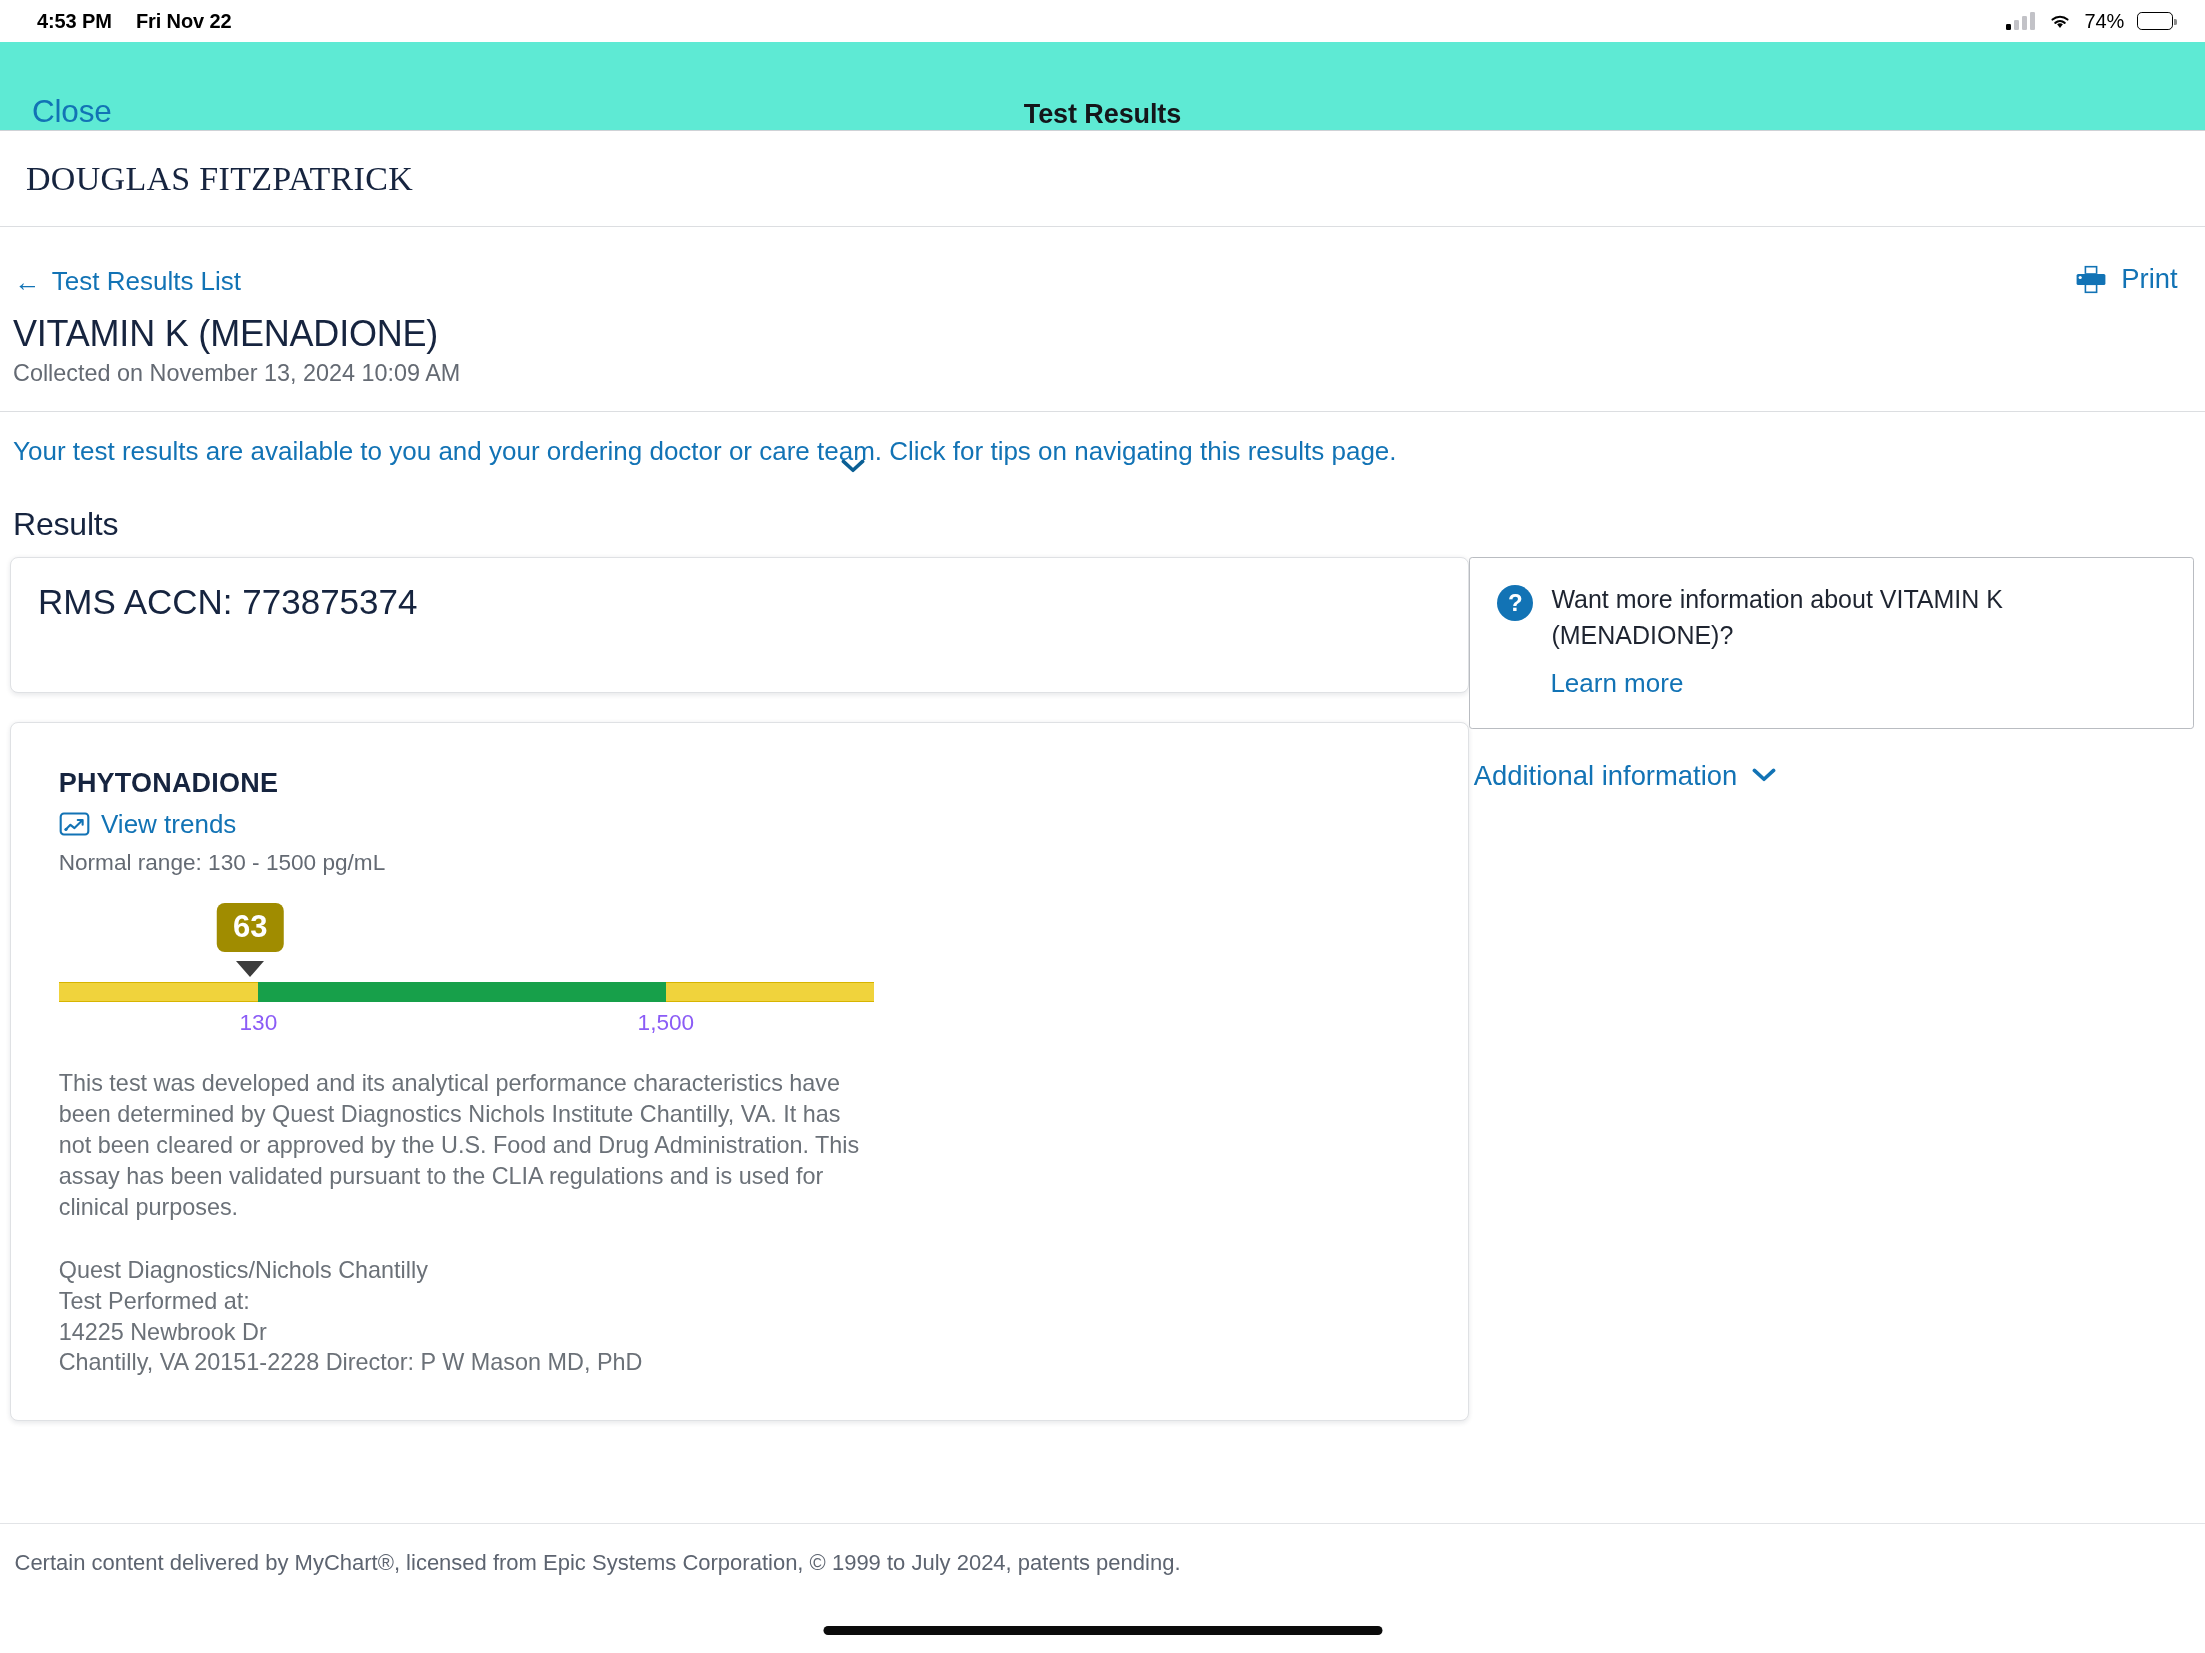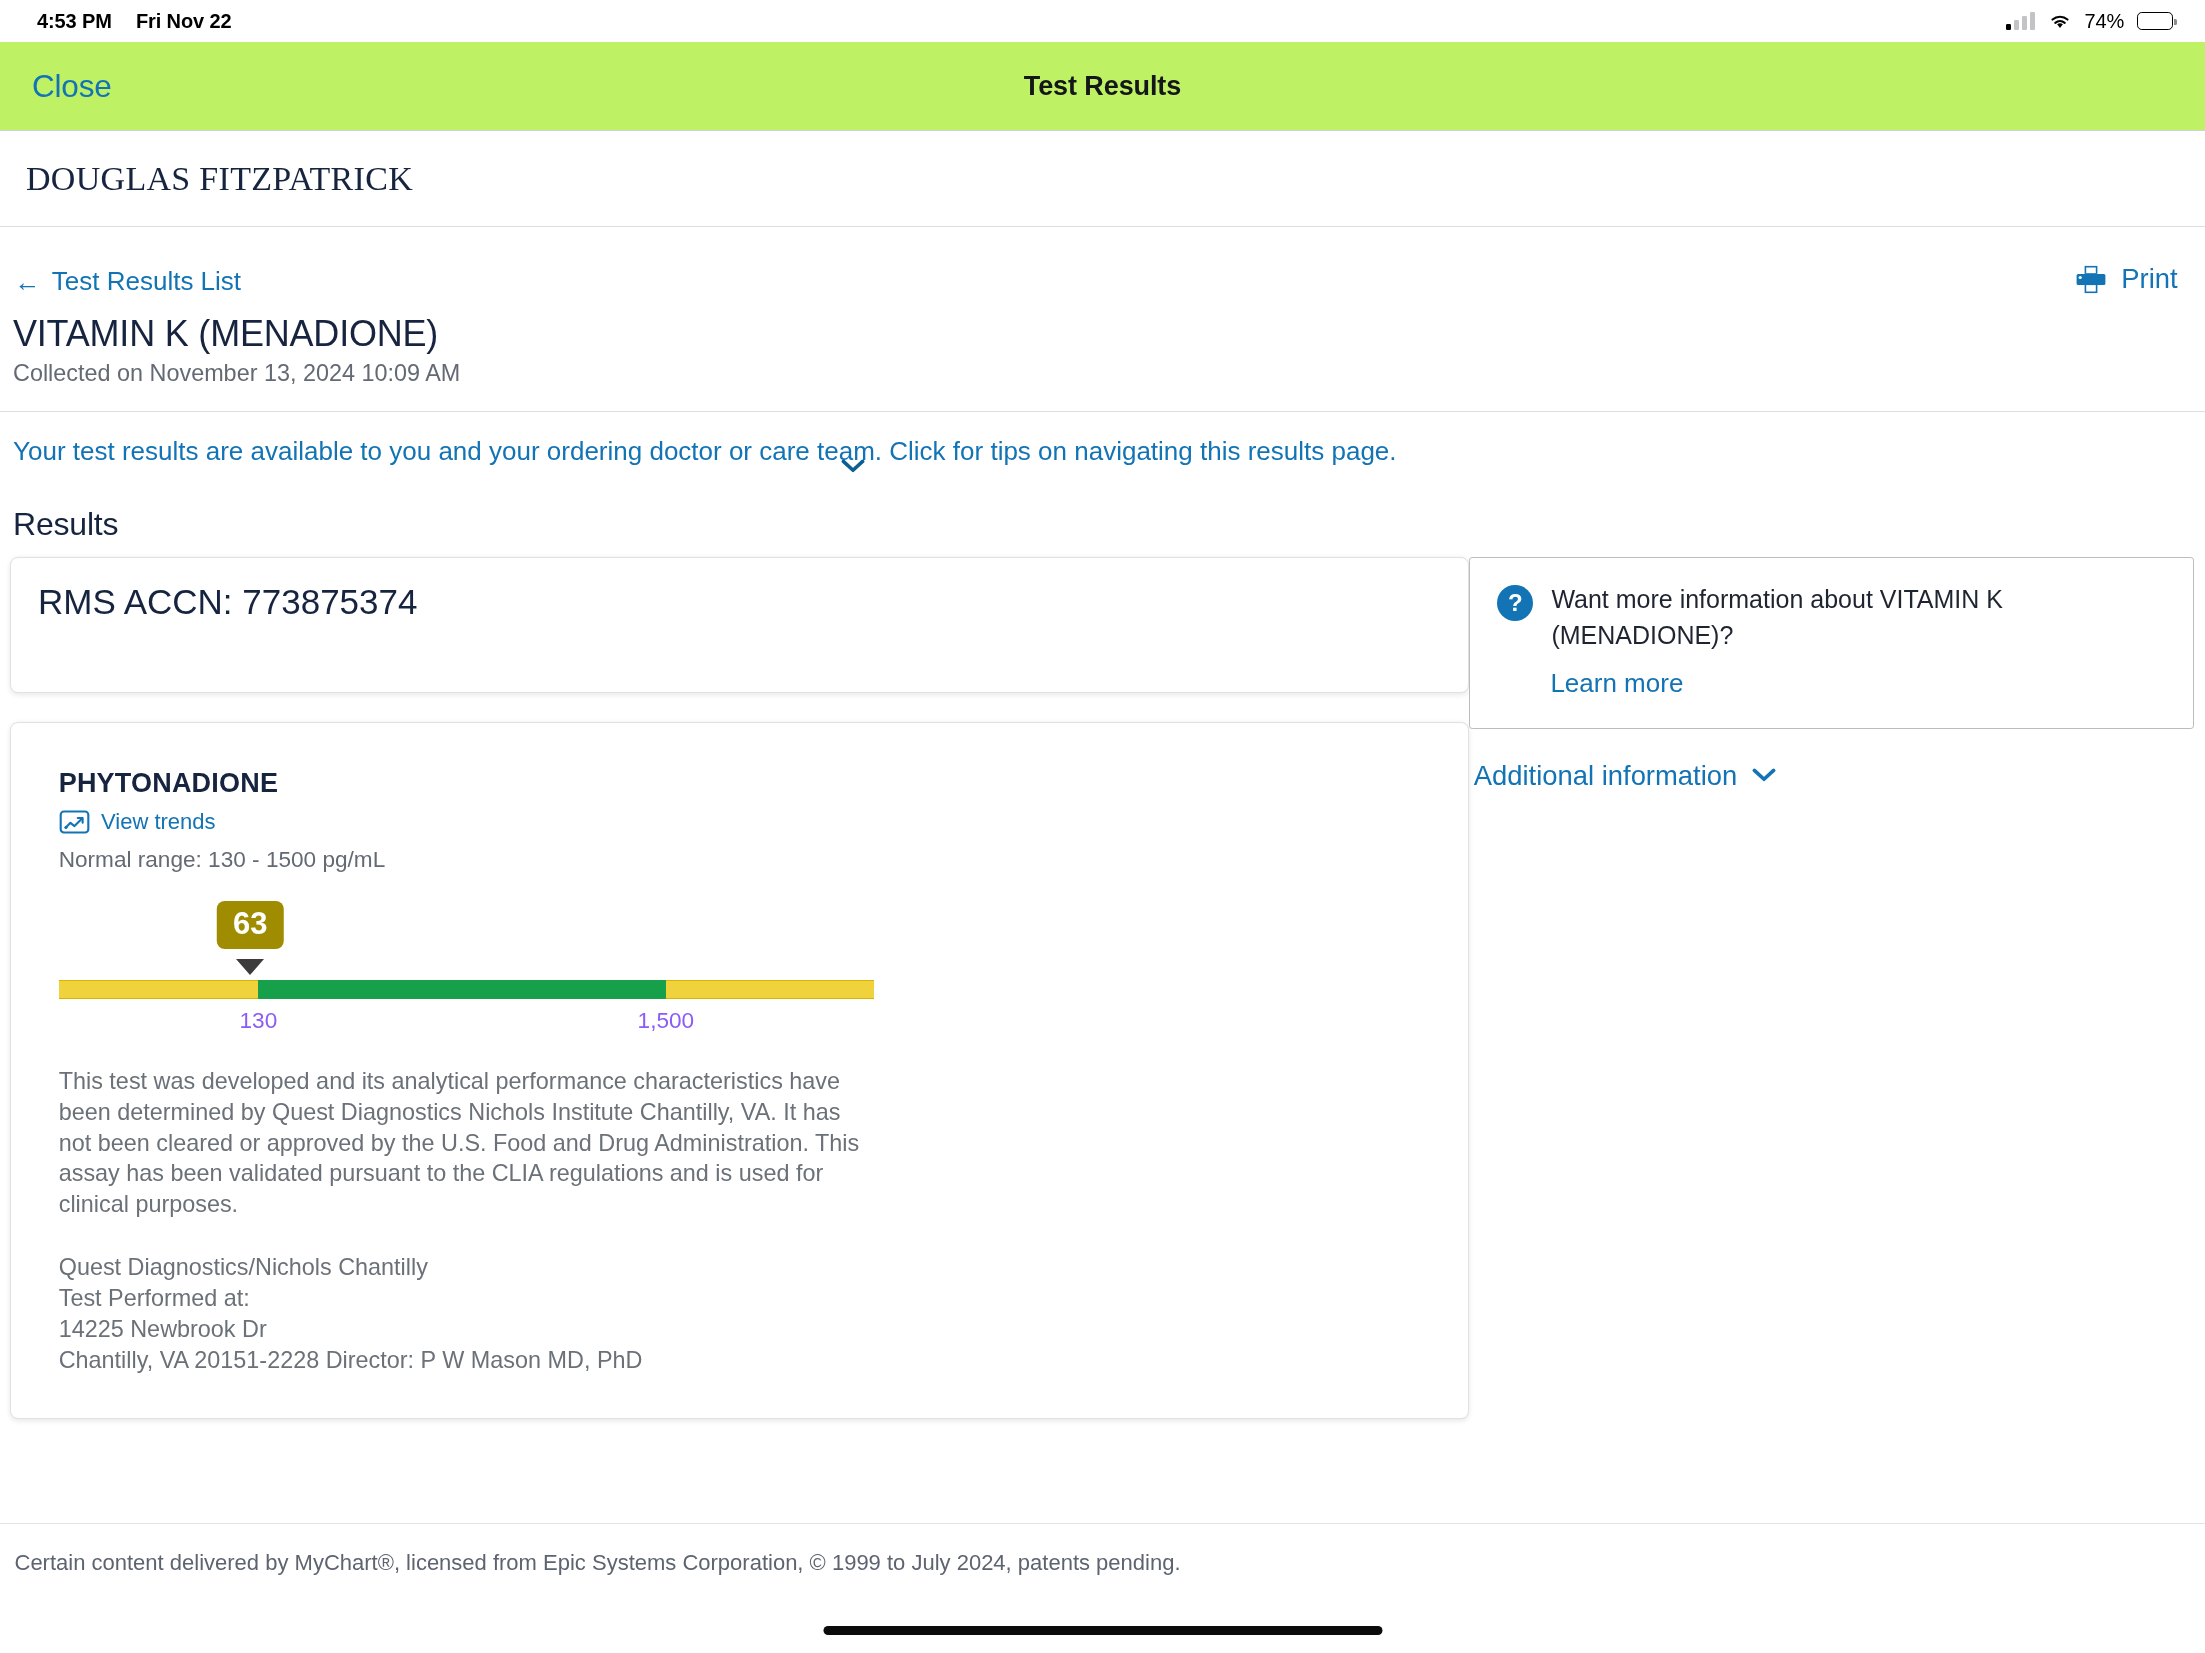--- a/index.html
+++ b/index.html
@@ -92,23 +92,23 @@
     background: #000;
     border-radius: 2.4px;
   }
 
   
   .navbar {
     position: absolute;
     top: 42px; left: 0;
     width: 2205px;
     height: 89px;
-    background: #bef264;
-    display: flex;
-    align-items: center;
+    background: #5eead4;
+    display: flex;
+    align-items: flex-end;
     border-bottom: 0.8px solid #cfd2d6;
   }
   .nav-close {
     position: absolute;
     left: 32px;
     font-size: 31.5px;
     color: #1273b5;
     letter-spacing: -0.2px;
   }
   .nav-title {
@@ -319,21 +319,21 @@
     font-size: 27px;
     font-weight: 700;
     color: #16243f;
     letter-spacing: 0.2px;
   }
   .view-trends {
     display: inline-flex;
     align-items: center;
     gap: 11.3px;
     margin-top: 9.7px;
-    font-size: 22px;
+    font-size: 26px;
     color: #1273b5;
   }
   .trend-icon { width: 31px; height: 26px; display: block; }
 
   .normal-range {
     margin-top: 9.7px;
     font-size: 22.6px;
     color: #646a73;
   }
 

